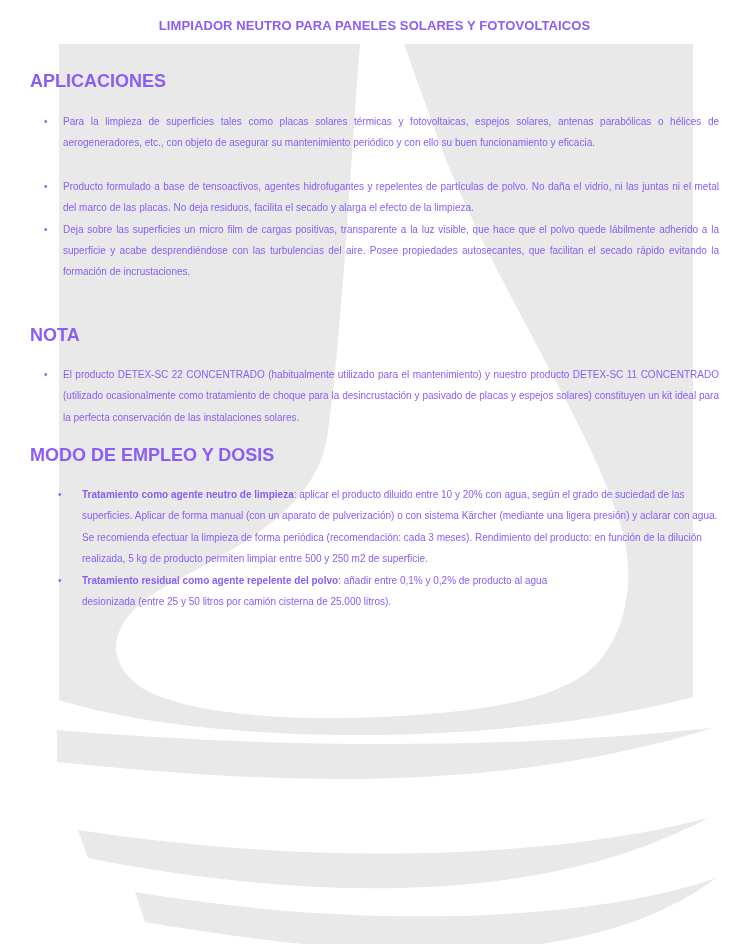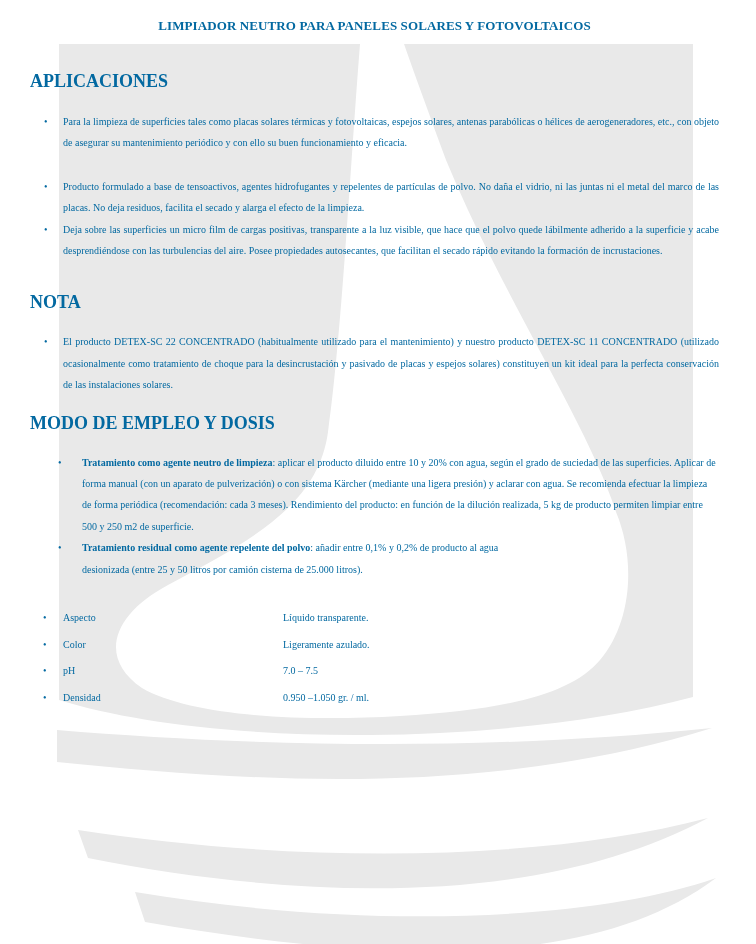--- a/index.html
+++ b/index.html
@@ -2,22 +2,22 @@
 <html><head>
 <meta charset="utf-8">
 <style>
   html, body { margin: 0; padding: 0; background: #ffffff; }
   .page {
     position: relative;
     width: 756px;
     height: 944px;
     background: #ffffff;
     overflow: hidden;
-    font-family: Liberation Serif, serif;
-    color: #0369a1;
+    font-family: Liberation Sans, sans-serif;
+    color: #8b5cf6;
   }
   .watermark {
     position: absolute;
     left: 0; top: 0;
     width: 756px; height: 944px;
     pointer-events: none;
   }
   .content {
     position: absolute;
     left: 30px;
@@ -33,21 +33,21 @@
     letter-spacing: 0.1px;
   }
   h2.heading {
     margin: 0;
     font-size: 18px;
     line-height: 13px;
     font-weight: bold;
   }
   .sec-aplicaciones h2 { margin-top: 42px; }
   .sec-caracteristicas h2 { margin-top: 22px; }
-  .sec-nota h2 { margin-top: 35px; }
+  .sec-nota h2 { margin-top: 46px; }
   .sec-modo h2 { margin-top: 21px; }
   .sec-datos h2 { margin-top: 23px; }
 
   ul.bullets {
     list-style: none;
     margin: 23px 0 0 0;
     padding: 0;
     font-size: 10px;
     line-height: 21.4px;
   }
@@ -147,30 +147,16 @@
           <b>Tratamiento como agente neutro de limpieza</b><span>: aplicar el producto diluido entre 10 y 20% con agua, según el grado de suciedad de las superficies. Aplicar de forma manual (con un aparato de pulverización) o con sistema Kärcher (mediante una ligera presión) y aclarar con agua. Se recomienda efectuar la limpieza de forma periódica (recomendación: cada 3 meses). Rendimiento del producto: en función de la dilución realizada, 5 kg de producto permiten limpiar entre 500 y 250 m2 de superficie.</span>
         </li>
         <li>
           <b>Tratamiento residual como agente repelente del polvo</b><span>: añadir entre 0,1% y 0,2% de producto al agua</span>
           <span class="block-line">desionizada (entre 25 y 50 litros por camión cisterna de 25.000 litros).</span>
         </li>
       </ul>
     </section>
 
     <section class="sec-datos">
-      <ul class="bullets tech">
-        <li>
-          <span class="tlabel">Aspecto</span><span class="tvalue">Líquido transparente.</span>
-        </li>
-        <li>
-          <span class="tlabel">Color</span><span class="tvalue">Ligeramente azulado.</span>
-        </li>
-        <li>
-          <span class="tlabel">pH</span><span class="tvalue">7.0 – 7.5</span>
-        </li>
-        <li>
-          <span class="tlabel">Densidad</span><span class="tvalue">0.950 –1.050 gr. / ml.</span>
-        </li>
-      </ul>
     </section>
 
   </div>
 </div>
 
 </body></html>

